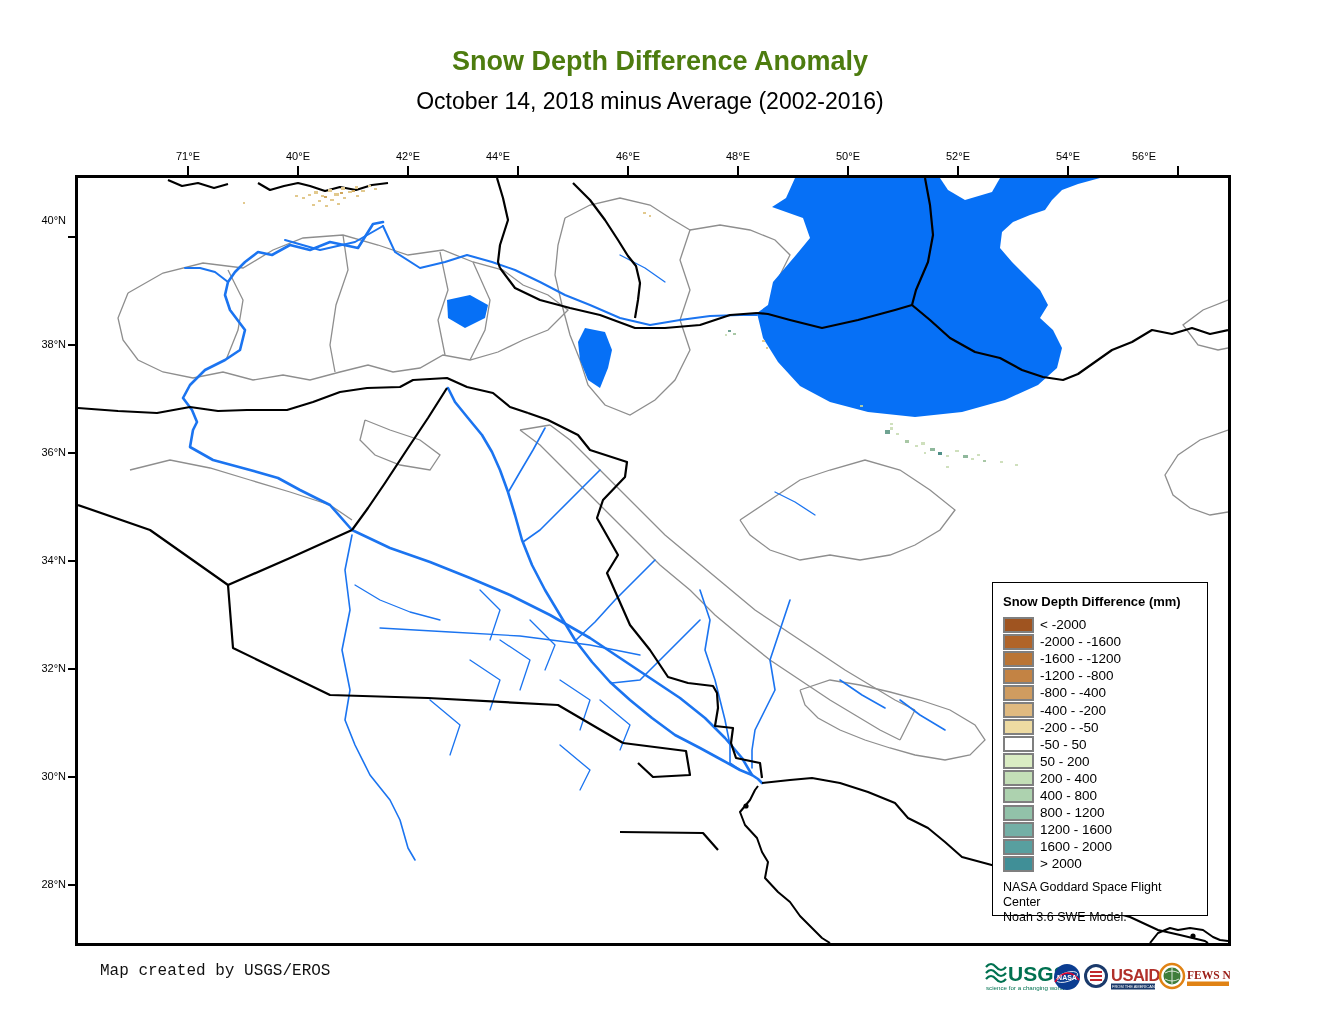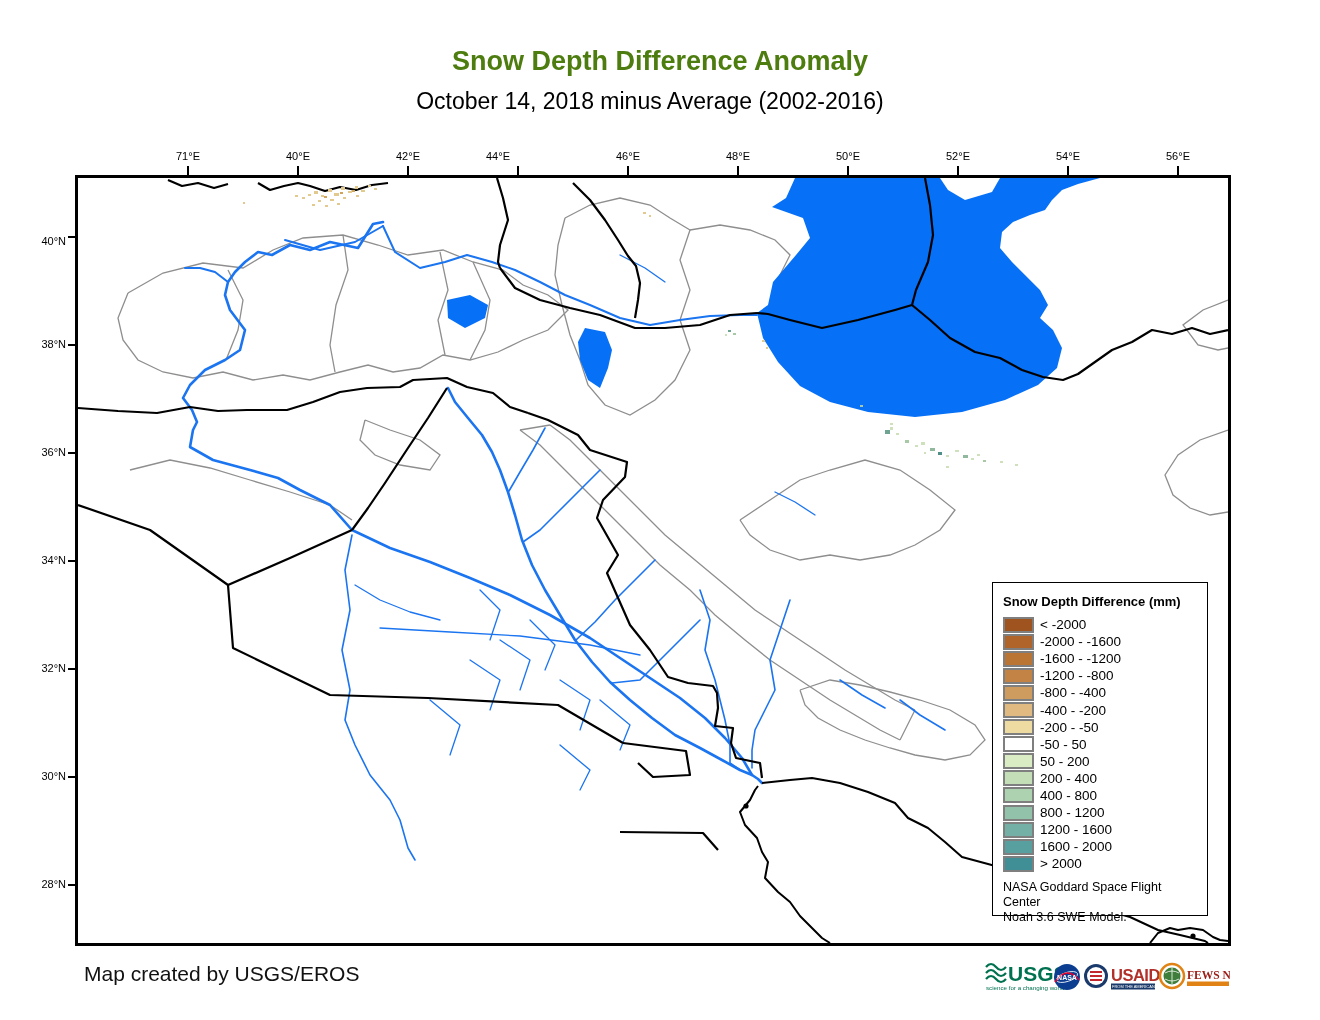--- a/index.html
+++ b/index.html
@@ -15,21 +15,21 @@
   .ytick{position:absolute;width:9px;height:2px;background:#000;left:68px;}
   .xlab{position:absolute;width:44px;top:150px;text-align:center;font-size:11px;color:#000;}
   .ylab{position:absolute;width:38px;left:28px;text-align:right;font-size:11px;color:#000;}
   #legend{position:absolute;left:992px;top:582px;width:216px;height:334px;
          background:#fff;border:1.5px solid #000;z-index:5;box-sizing:border-box;}
   .ltitle{margin:11px 8px 7px 10px;font-size:13px;font-weight:bold;}
   .lrow{display:flex;align-items:center;height:17.1px;padding-left:10px;}
   .swatch{width:27px;height:12px;border:2px solid #7F7F7F;margin-right:6px;flex:none;}
   .llabel{font-size:13.5px;white-space:nowrap;}
   .lnote{margin:8px 8px 16px 10px;font-size:12.5px;line-height:15px;}
-  .footer{position:absolute;left:84px;top:962px;font-size:21px;color:#111;}
+  .footer{position:absolute;left:100px;top:962px;font-size:16px;color:#111;font-family:Liberation Mono, monospace;}
   #logos{position:absolute;left:984px;top:957px;width:246px;height:38px;}
 </style>
 </head>
 <body>
 
 <div id="canvas">
 
   <div class="title">Snow Depth Difference Anomaly</div>
   <div class="subtitle">October 14, 2018 minus Average (2002-2016)</div>
 
@@ -46,31 +46,31 @@
 
   <div class="xlab" style="left:166px">71°E</div>
   <div class="xlab" style="left:276px">40°E</div>
   <div class="xlab" style="left:386px">42°E</div>
   <div class="xlab" style="left:476px">44°E</div>
   <div class="xlab" style="left:606px">46°E</div>
   <div class="xlab" style="left:716px">48°E</div>
   <div class="xlab" style="left:826px">50°E</div>
   <div class="xlab" style="left:936px">52°E</div>
   <div class="xlab" style="left:1046px">54°E</div>
-  <div class="xlab" style="left:1156px">56°E</div>
+  <div class="xlab" style="left:1122px">56°E</div>
 
   <div class="ytick" style="top:236px"></div>
   <div class="ytick" style="top:344px"></div>
   <div class="ytick" style="top:452px"></div>
   <div class="ytick" style="top:560px"></div>
   <div class="ytick" style="top:668px"></div>
   <div class="ytick" style="top:776px"></div>
   <div class="ytick" style="top:884px"></div>
 
-  <div class="ylab" style="top:235px">40°N</div>
+  <div class="ylab" style="top:214px">40°N</div>
   <div class="ylab" style="top:338px">38°N</div>
   <div class="ylab" style="top:446px">36°N</div>
   <div class="ylab" style="top:554px">34°N</div>
   <div class="ylab" style="top:662px">32°N</div>
   <div class="ylab" style="top:770px">30°N</div>
   <div class="ylab" style="top:878px">28°N</div>
 
   <div id="map-wrap">
   <svg width="1150" height="765" viewBox="0 0 1150 765">
 

